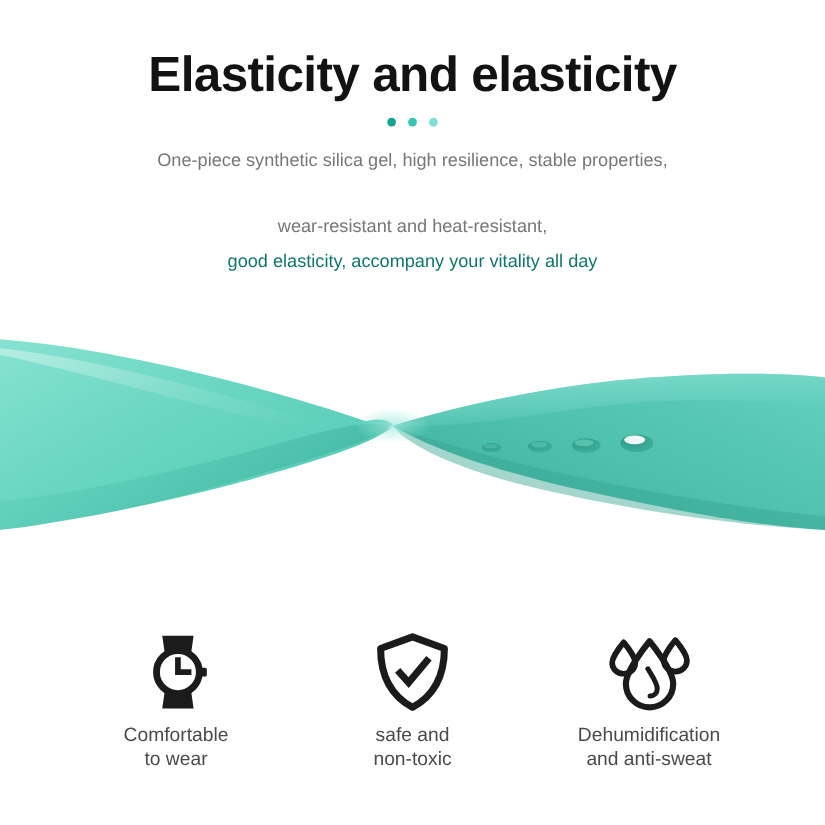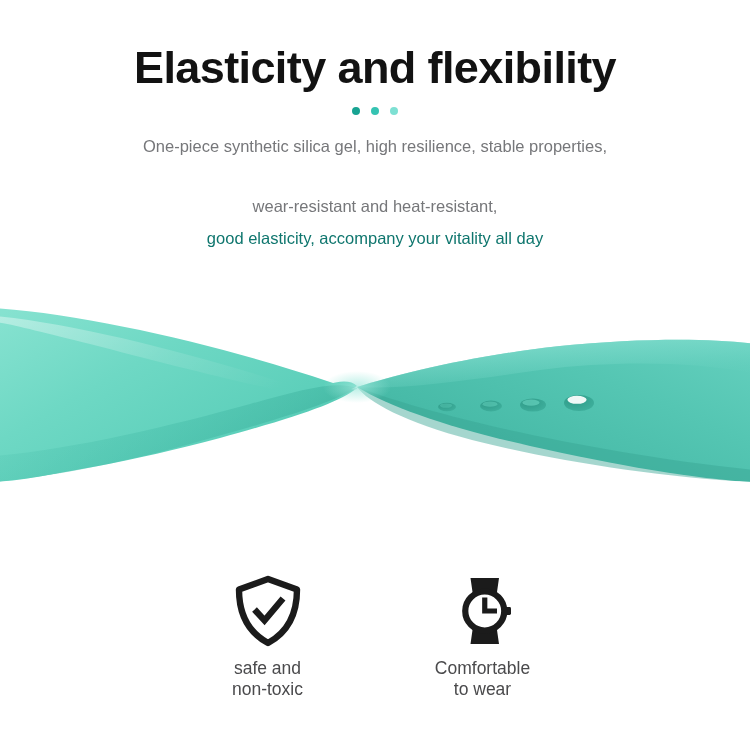--- a/index.html
+++ b/index.html
@@ -100,21 +100,21 @@
     line-height: 21px;
     white-space: nowrap;
   }
 </style>
 </head>
 <body>
 
 <div id="page">
 
   <div class="header">
-    <h1 class="title" style="color: rgb(18, 18, 18);">Elasticity and flexibility</h1>
+    <h1 class="title" style="color: rgb(18, 18, 18);">Elasticity and elasticity</h1>
 
     <div class="dots">
       <span class="dot" style="background: rgb(23, 163, 146);"></span>
       <span class="dot" style="background: rgb(53, 195, 178);"></span>
       <span class="dot" style="background: rgb(126, 224, 211);"></span>
     </div>
 
     <div class="subtitle">
       <div class="sub-line" style="color: rgb(118, 119, 122);">One-piece synthetic silica gel, high resilience, stable properties,</div>
       <div class="sub-line" style="color: rgb(118, 119, 122); margin-top: 28px;">wear-resistant and heat-resistant,</div>
@@ -231,48 +231,76 @@
         </g>
       </g>
     </svg>
   </div>
 
   <div class="features">
 
     <div class="feature">
       <div class="feature-icon">
         <svg width="74" height="74" viewBox="0 0 74 74" aria-hidden="true">
+
+          <path d="M24.5 4 L53 4 L50.5 21.5 C46.5 18.5 41.5 17 38.75 17
+                   C36 17 31 18.5 27 21.5 Z" fill="#1b1b1b"></path>
+
+          <path d="M27 52.5 C31 55.5 36 57 38.75 57
+                   C41.5 57 46.5 55.5 50.5 52.5 L53 70 L24.5 70 Z" fill="#1b1b1b"></path>
+
+          <rect x="58.5" y="33" width="6.5" height="8" rx="1.4" fill="#1b1b1b"></rect>
+
+          <circle cx="38.75" cy="37" r="19.5" fill="none" stroke="#1b1b1b" stroke-width="6.2"></circle>
+
+          <path d="M38.75 23.5 L38.75 37 L51 37" fill="none" stroke="#1b1b1b" stroke-width="5.2" stroke-linecap="butt" stroke-linejoin="miter"></path>
+        </svg>
+      </div>
+      <div class="feature-label" style="color: rgb(74, 74, 76);">
+        <div>Comfortable</div>
+        <div>to wear</div>
+      </div>
+    </div>
+
+    <div class="feature">
+      <div class="feature-icon">
+        <svg width="74" height="74" viewBox="0 0 74 74" aria-hidden="true">
           <path d="M37 5 L66 15.5 C66 41 55.5 59 37 69 C18.5 59 8 41 8 15.5 Z" fill="none" stroke="#1b1b1b" stroke-width="6.4" stroke-linejoin="round"></path>
           <path d="M23.5 35.5 L33.5 46.5 L52 24.5" fill="none" stroke="#1b1b1b" stroke-width="6.4" stroke-linecap="butt" stroke-linejoin="miter"></path>
         </svg>
       </div>
       <div class="feature-label" style="color: rgb(74, 74, 76);">
         <div>safe and</div>
         <div>non-toxic</div>
       </div>
     </div>
 
     <div class="feature">
       <div class="feature-icon">
-        <svg width="74" height="74" viewBox="0 0 74 74" aria-hidden="true">
-
-          <path d="M24.5 4 L53 4 L50.5 21.5 C46.5 18.5 41.5 17 38.75 17
-                   C36 17 31 18.5 27 21.5 Z" fill="#1b1b1b"></path>
-
-          <path d="M27 52.5 C31 55.5 36 57 38.75 57
-                   C41.5 57 46.5 55.5 50.5 52.5 L53 70 L24.5 70 Z" fill="#1b1b1b"></path>
-
-          <rect x="58.5" y="33" width="6.5" height="8" rx="1.4" fill="#1b1b1b"></rect>
-
-          <circle cx="38.75" cy="37" r="19.5" fill="none" stroke="#1b1b1b" stroke-width="6.2"></circle>
-
-          <path d="M38.75 23.5 L38.75 37 L51 37" fill="none" stroke="#1b1b1b" stroke-width="5.2" stroke-linecap="butt" stroke-linejoin="miter"></path>
+        <svg width="82" height="74" viewBox="0 0 82 74" aria-hidden="true">
+
+          <path d="M18 10 C18 10 28.5 22.5 28.5 28.5
+                   C28.5 34.3 23.8 38.5 18 38.5
+                   C12.2 38.5 7.5 34.3 7.5 28.5
+                   C7.5 22.5 18 10 18 10 Z" fill="none" stroke="#1b1b1b" stroke-width="5.2" stroke-linejoin="round"></path>
+
+          <path d="M65 8 C65 8 75.5 20.5 75.5 26.5
+                   C75.5 32.3 70.8 36.5 65 36.5
+                   C59.2 36.5 54.5 32.3 54.5 26.5
+                   C54.5 20.5 65 8 65 8 Z" fill="none" stroke="#1b1b1b" stroke-width="5.2" stroke-linejoin="round"></path>
+
+          <path d="M41.5 9 C41.5 9 63 35 63 47.5
+                   C63 59.4 53.4 69 41.5 69
+                   C29.6 69 20 59.4 20 47.5
+                   C20 35 41.5 9 41.5 9 Z" fill="none" stroke="#1b1b1b" stroke-width="5.6" stroke-linejoin="round"></path>
+
+          <path d="M40 34 C44.5 41.5 48.5 47 48.5 52
+                   C48.5 56.2 45.5 58.8 42 58.8" fill="none" stroke="#1b1b1b" stroke-width="4.6" stroke-linecap="round"></path>
         </svg>
       </div>
       <div class="feature-label" style="color: rgb(74, 74, 76);">
-        <div>Comfortable</div>
-        <div>to wear</div>
-      </div>
-    </div>
-
+        <div>Dehumidification</div>
+        <div>and anti-sweat</div>
+      </div>
+    </div>
 
   </div>
 </div>
 
 </body></html>

